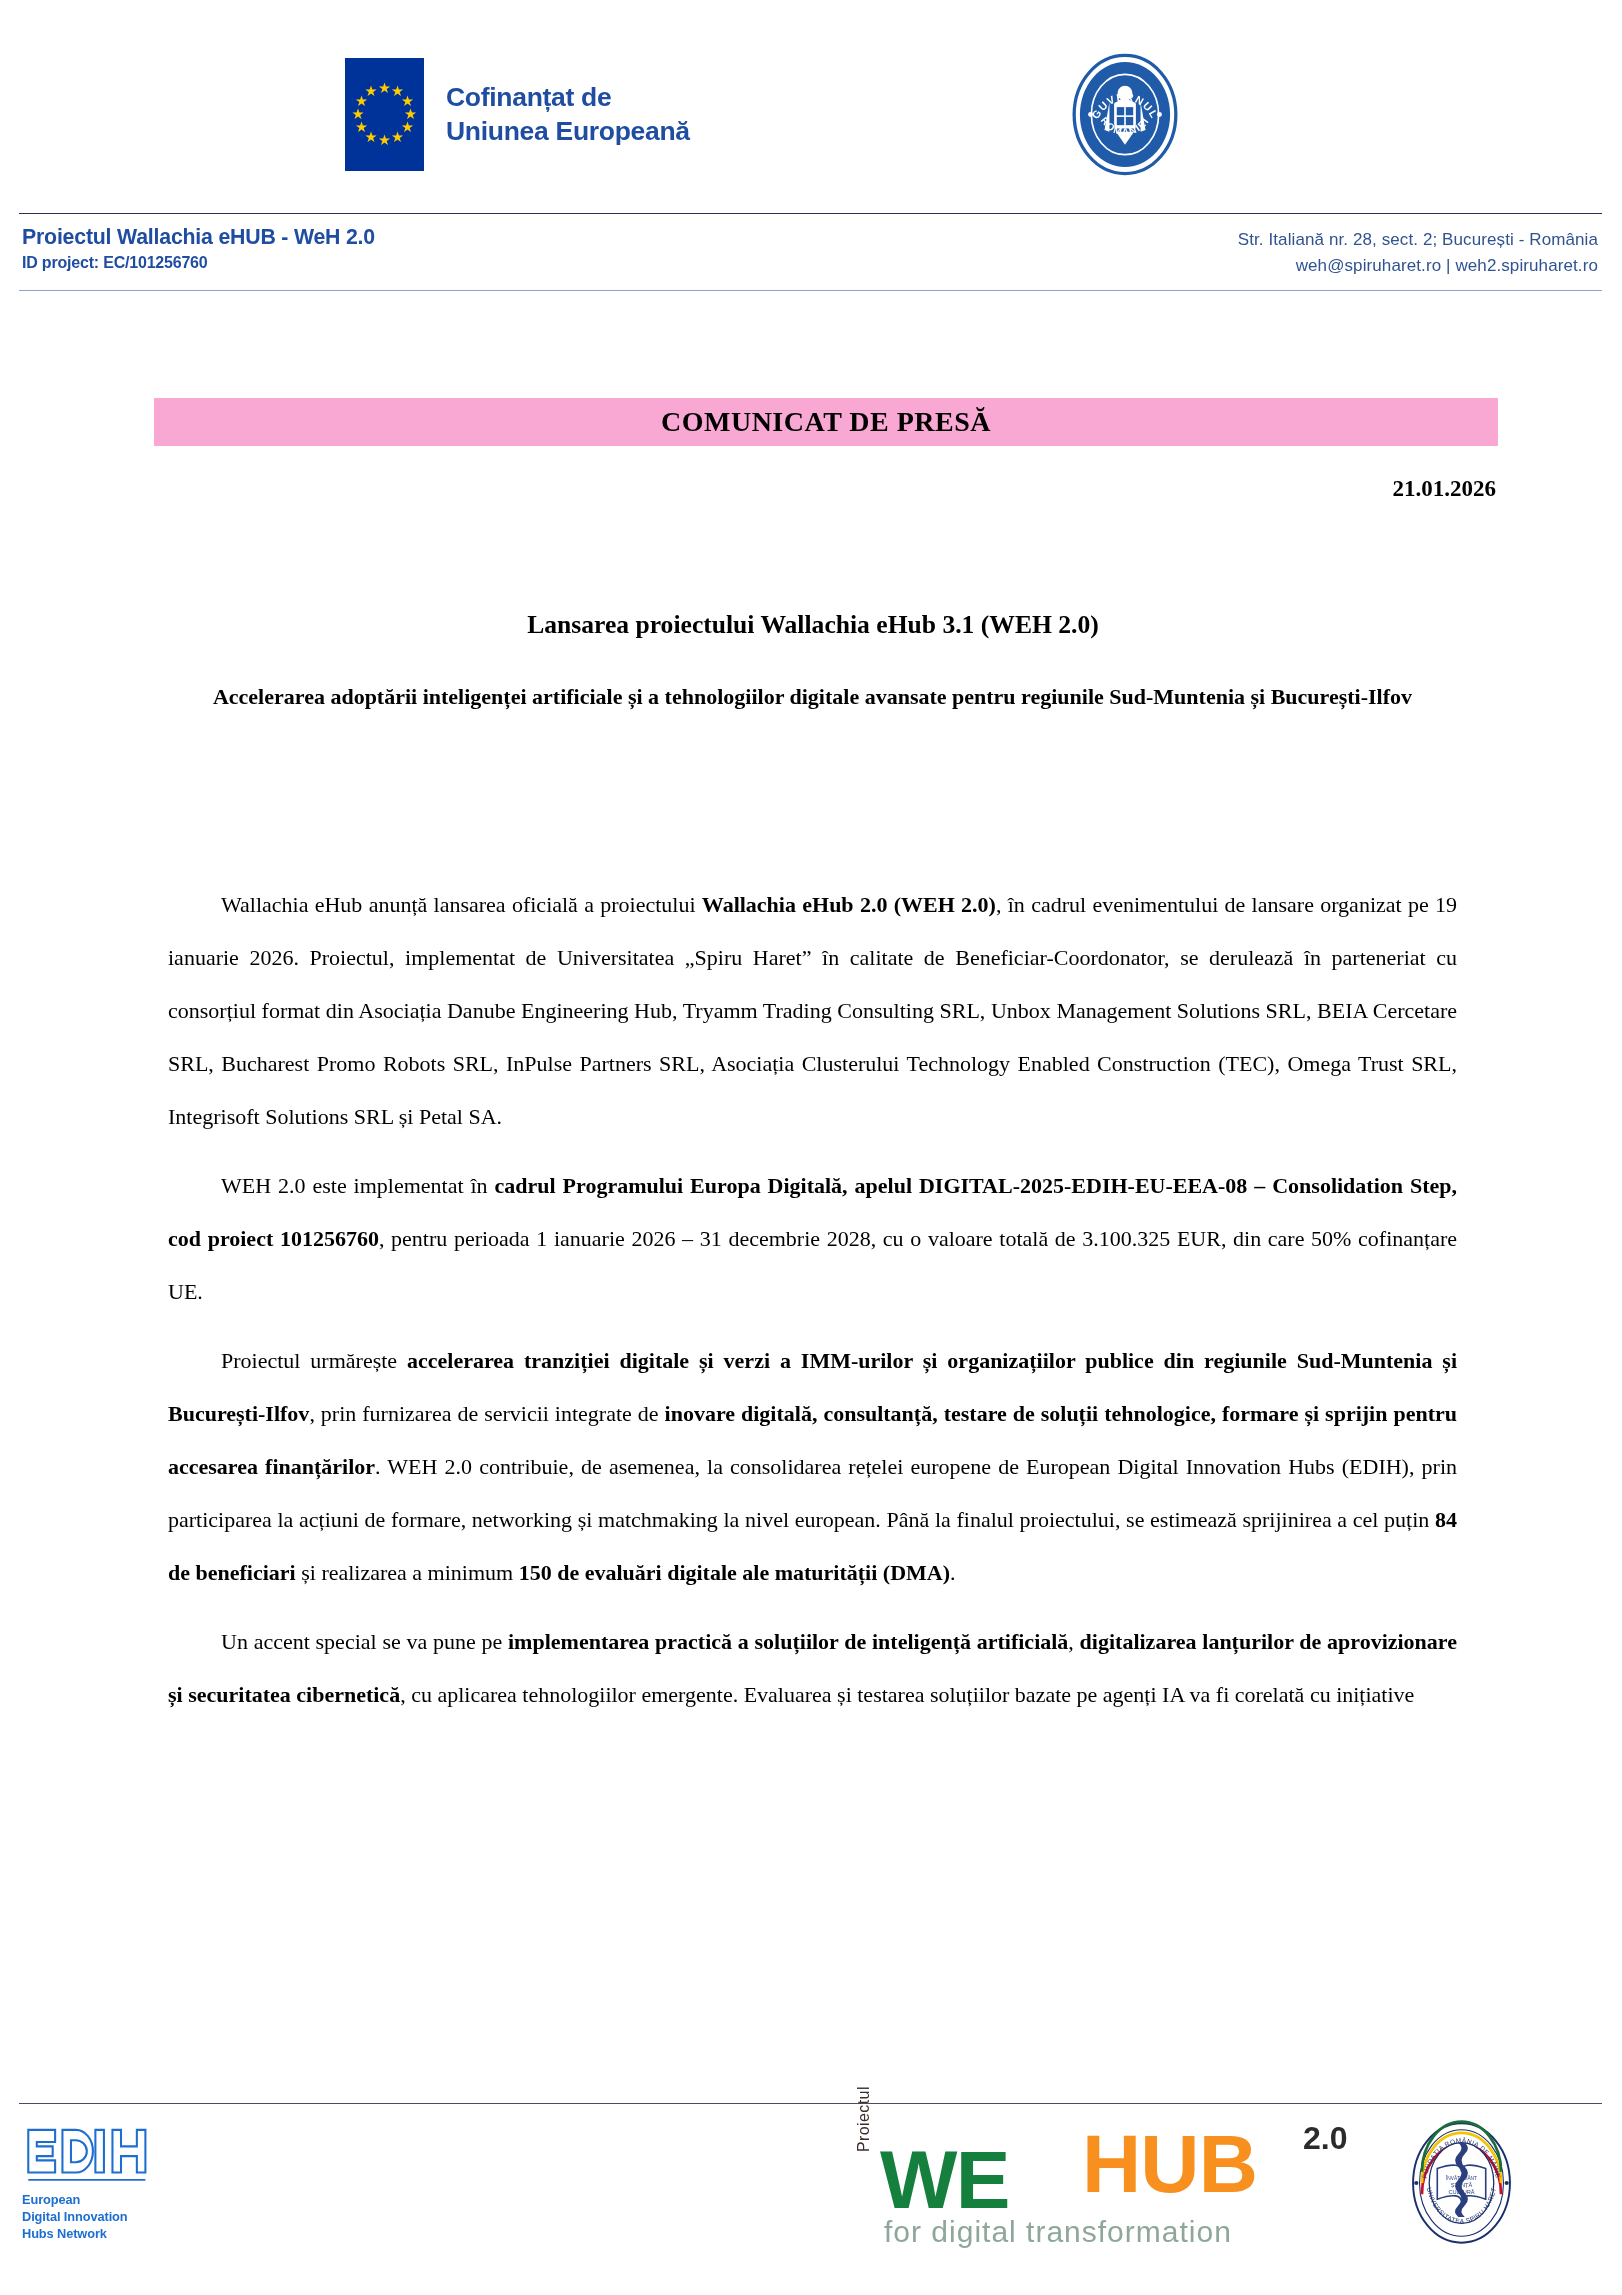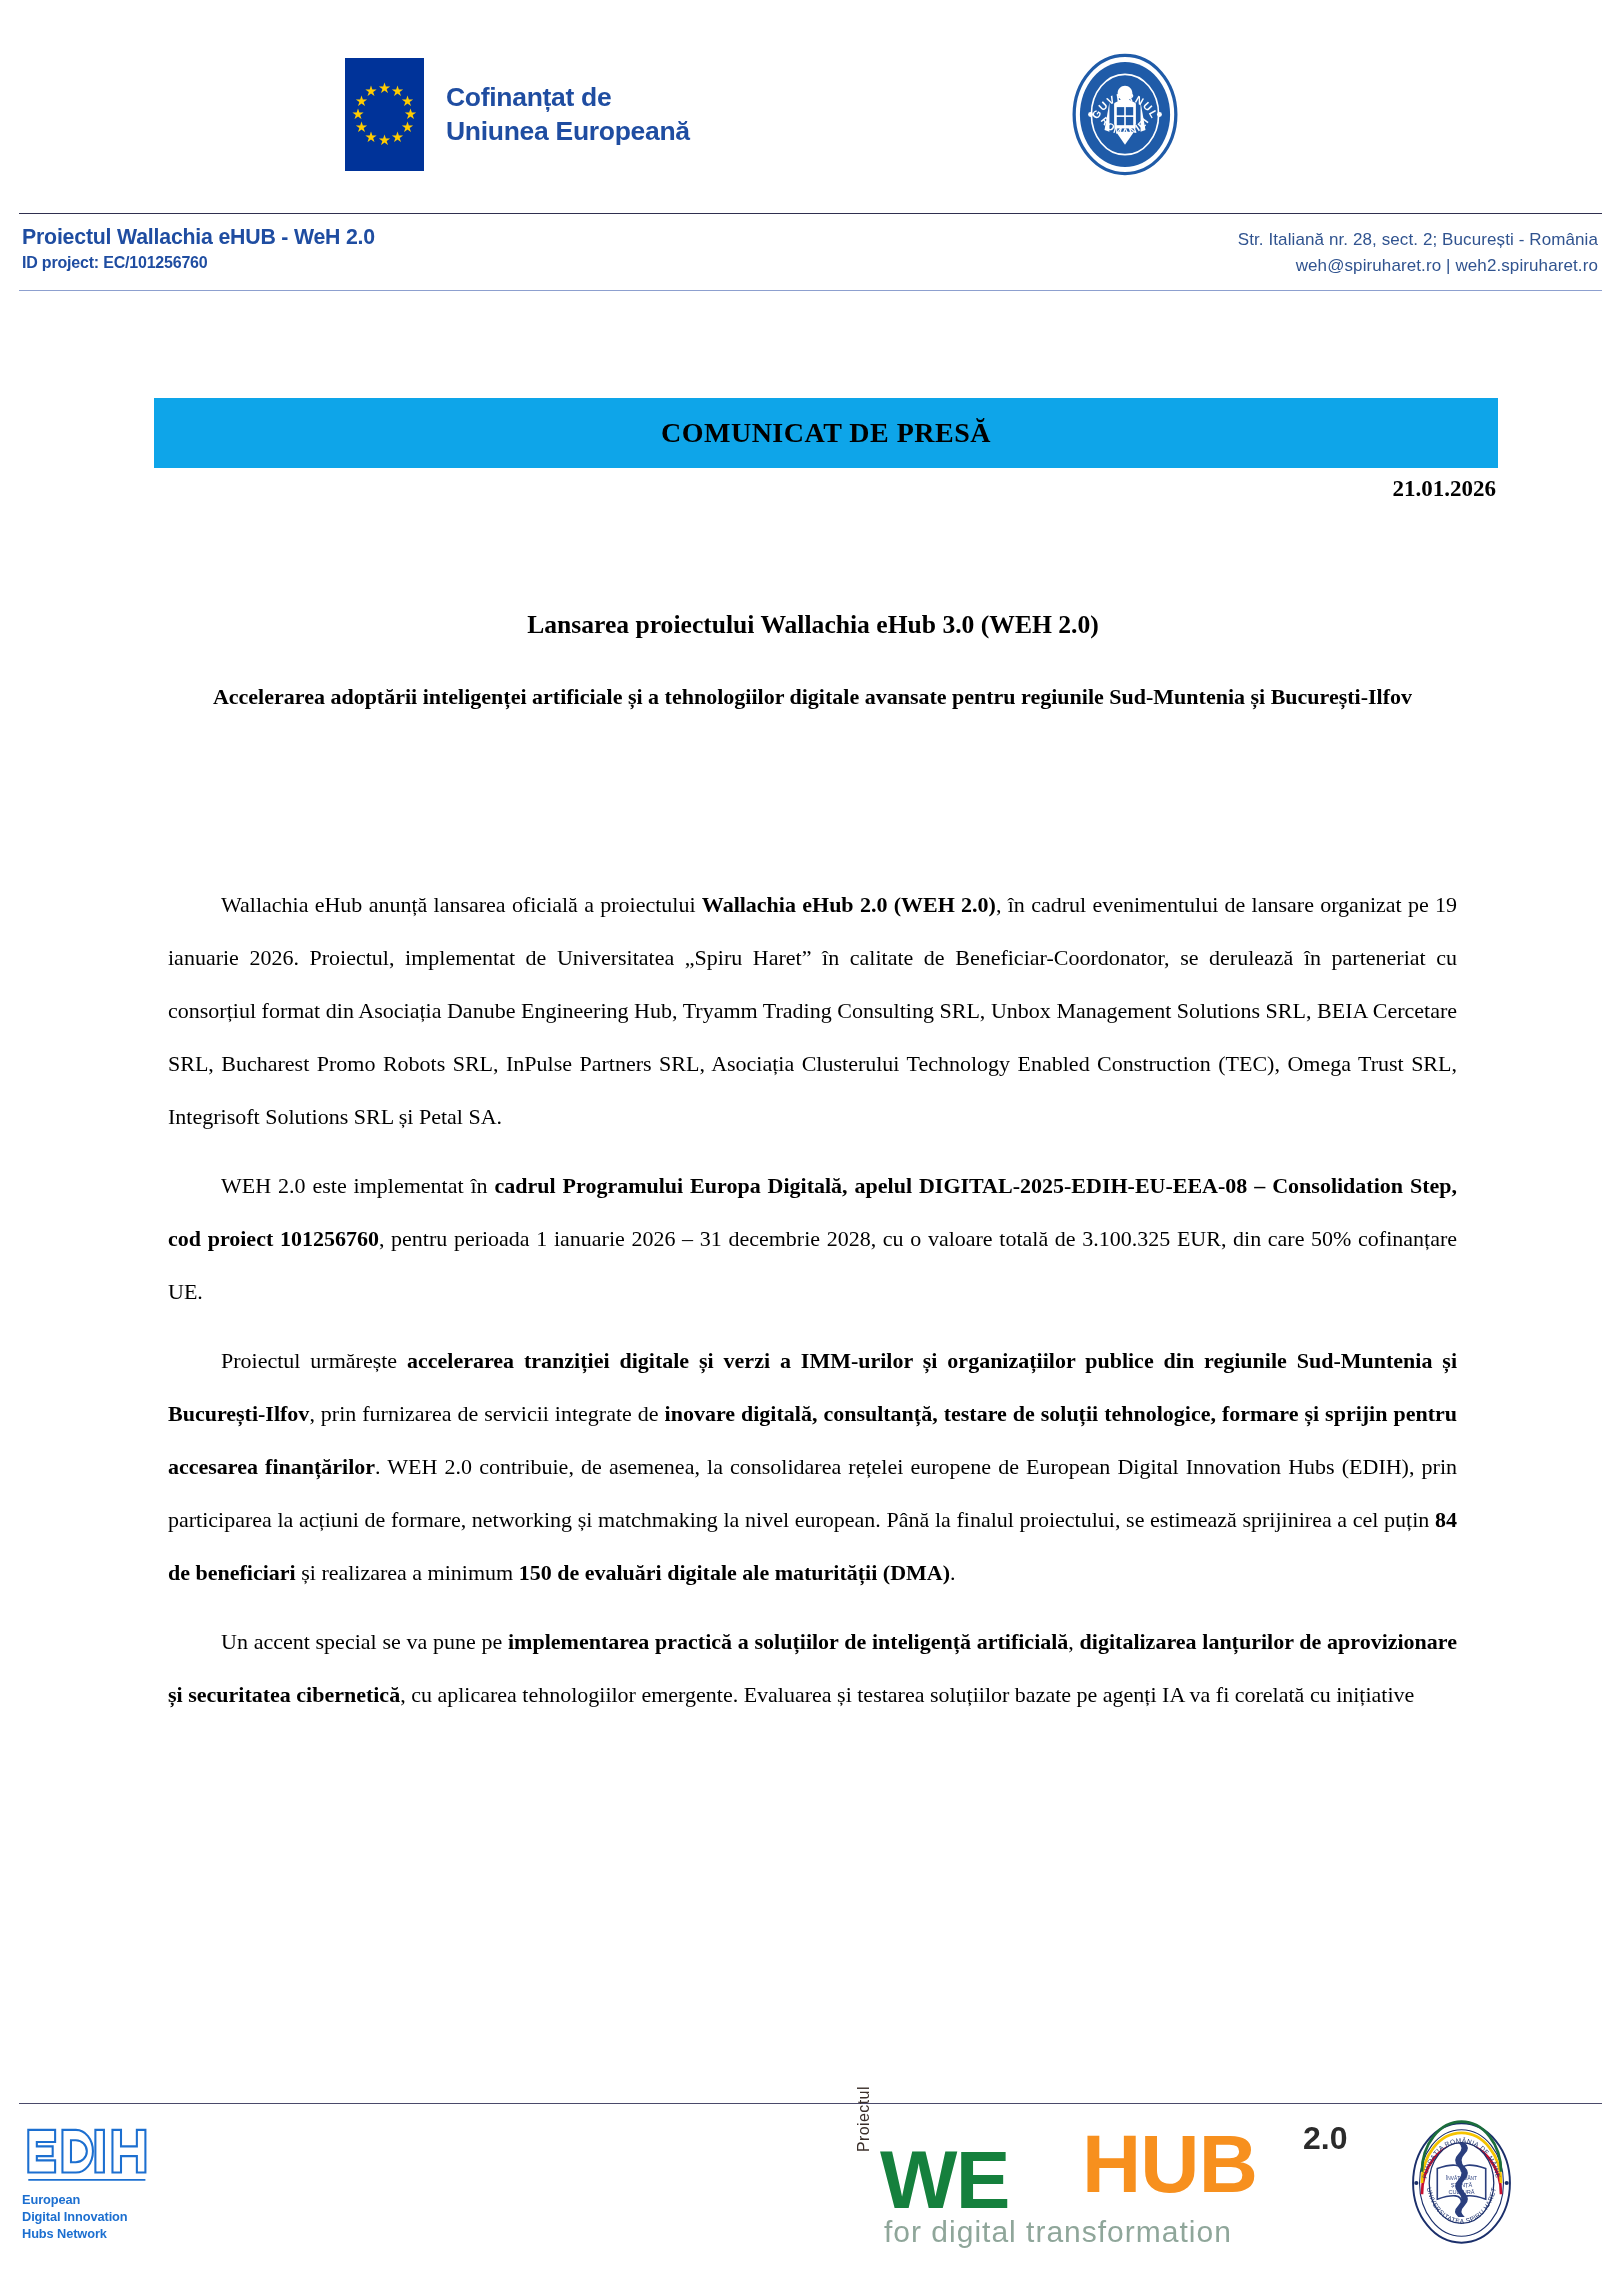--- a/index.html
+++ b/index.html
@@ -108,22 +108,22 @@
     line-height: 1.55;
     letter-spacing: 0.1px;
   }
 
   
   .banner {
     position: absolute;
     left: 154px;
     top: 398px;
     width: 1344px;
-    height: 70px;
-    background: #0ea5e9;
+    height: 48px;
+    background: #f9a8d4;
     display: flex;
     align-items: center;
     justify-content: center;
   }
   .banner-text {
     font-size: 28px;
     font-weight: bold;
     letter-spacing: 0.5px;
     color: #000;
   }
@@ -339,21 +339,21 @@
   </div>
 
   <div class="hdr-rule bottom"></div>
 
   <div class="banner">
     <span class="banner-text">COMUNICAT DE PRESĂ</span>
   </div>
 
   <div class="doc-date">21.01.2026</div>
 
-  <div class="title-main">Lansarea proiectului Wallachia eHub 3.0 (WEH 2.0)</div>
+  <div class="title-main">Lansarea proiectului Wallachia eHub 3.1 (WEH 2.0)</div>
   <div class="title-sub">Accelerarea adoptării inteligenței artificiale și a tehnologiilor digitale avansate pentru regiunile Sud-Muntenia și București-Ilfov</div>
 
   <div class="body-wrap" id="body-wrap">
       <p><span>Wallachia eHub anunță lansarea oficială a proiectului </span><b>Wallachia eHub 2.0 (WEH 2.0)</b><span>, în cadrul evenimentului de lansare organizat pe 19 ianuarie 2026. Proiectul, implementat de Universitatea „Spiru Haret” în calitate de Beneficiar-Coordonator, se derulează în parteneriat cu consorțiul format din Asociația Danube Engineering Hub, Tryamm Trading Consulting SRL, Unbox Management Solutions SRL, BEIA Cercetare SRL, Bucharest Promo Robots SRL, InPulse Partners SRL, Asociația Clusterului Technology Enabled Construction (TEC), Omega Trust SRL, Integrisoft Solutions SRL și Petal SA.</span></p>
       <p><span>WEH 2.0 este implementat în </span><b>cadrul Programului Europa Digitală, apelul DIGITAL-2025-EDIH-EU-EEA-08 – Consolidation Step, cod proiect 101256760</b><span>, pentru perioada 1 ianuarie 2026 – 31 decembrie 2028, cu o valoare totală de 3.100.325 EUR, din care 50% cofinanțare UE.</span></p>
       <p><span>Proiectul urmărește </span><b>accelerarea tranziției digitale și verzi a IMM-urilor și organizațiilor publice din regiunile Sud-Muntenia și București-Ilfov</b><span>, prin furnizarea de servicii integrate de </span><b>inovare digitală, consultanță, testare de soluții tehnologice, formare și sprijin pentru accesarea finanțărilor</b><span>. WEH 2.0 contribuie, de asemenea, la consolidarea rețelei europene de European Digital Innovation Hubs (EDIH), prin participarea la acțiuni de formare, networking și matchmaking la nivel european. Până la finalul proiectului, se estimează sprijinirea a cel puțin </span><b>84 de beneficiari</b><span> și realizarea a minimum </span><b>150 de evaluări digitale ale maturității (DMA)</b><span>.</span></p>
       <p><span>Un accent special se va pune pe </span><b>implementarea practică a soluțiilor de inteligență artificială</b><span>, </span><b>digitalizarea lanțurilor de aprovizionare și securitatea cibernetică</b><span>, cu aplicarea tehnologiilor emergente. Evaluarea și testarea soluțiilor bazate pe agenți IA va fi corelată cu inițiative</span></p>
     </div>
 
   <div class="ftr-rule"></div>

